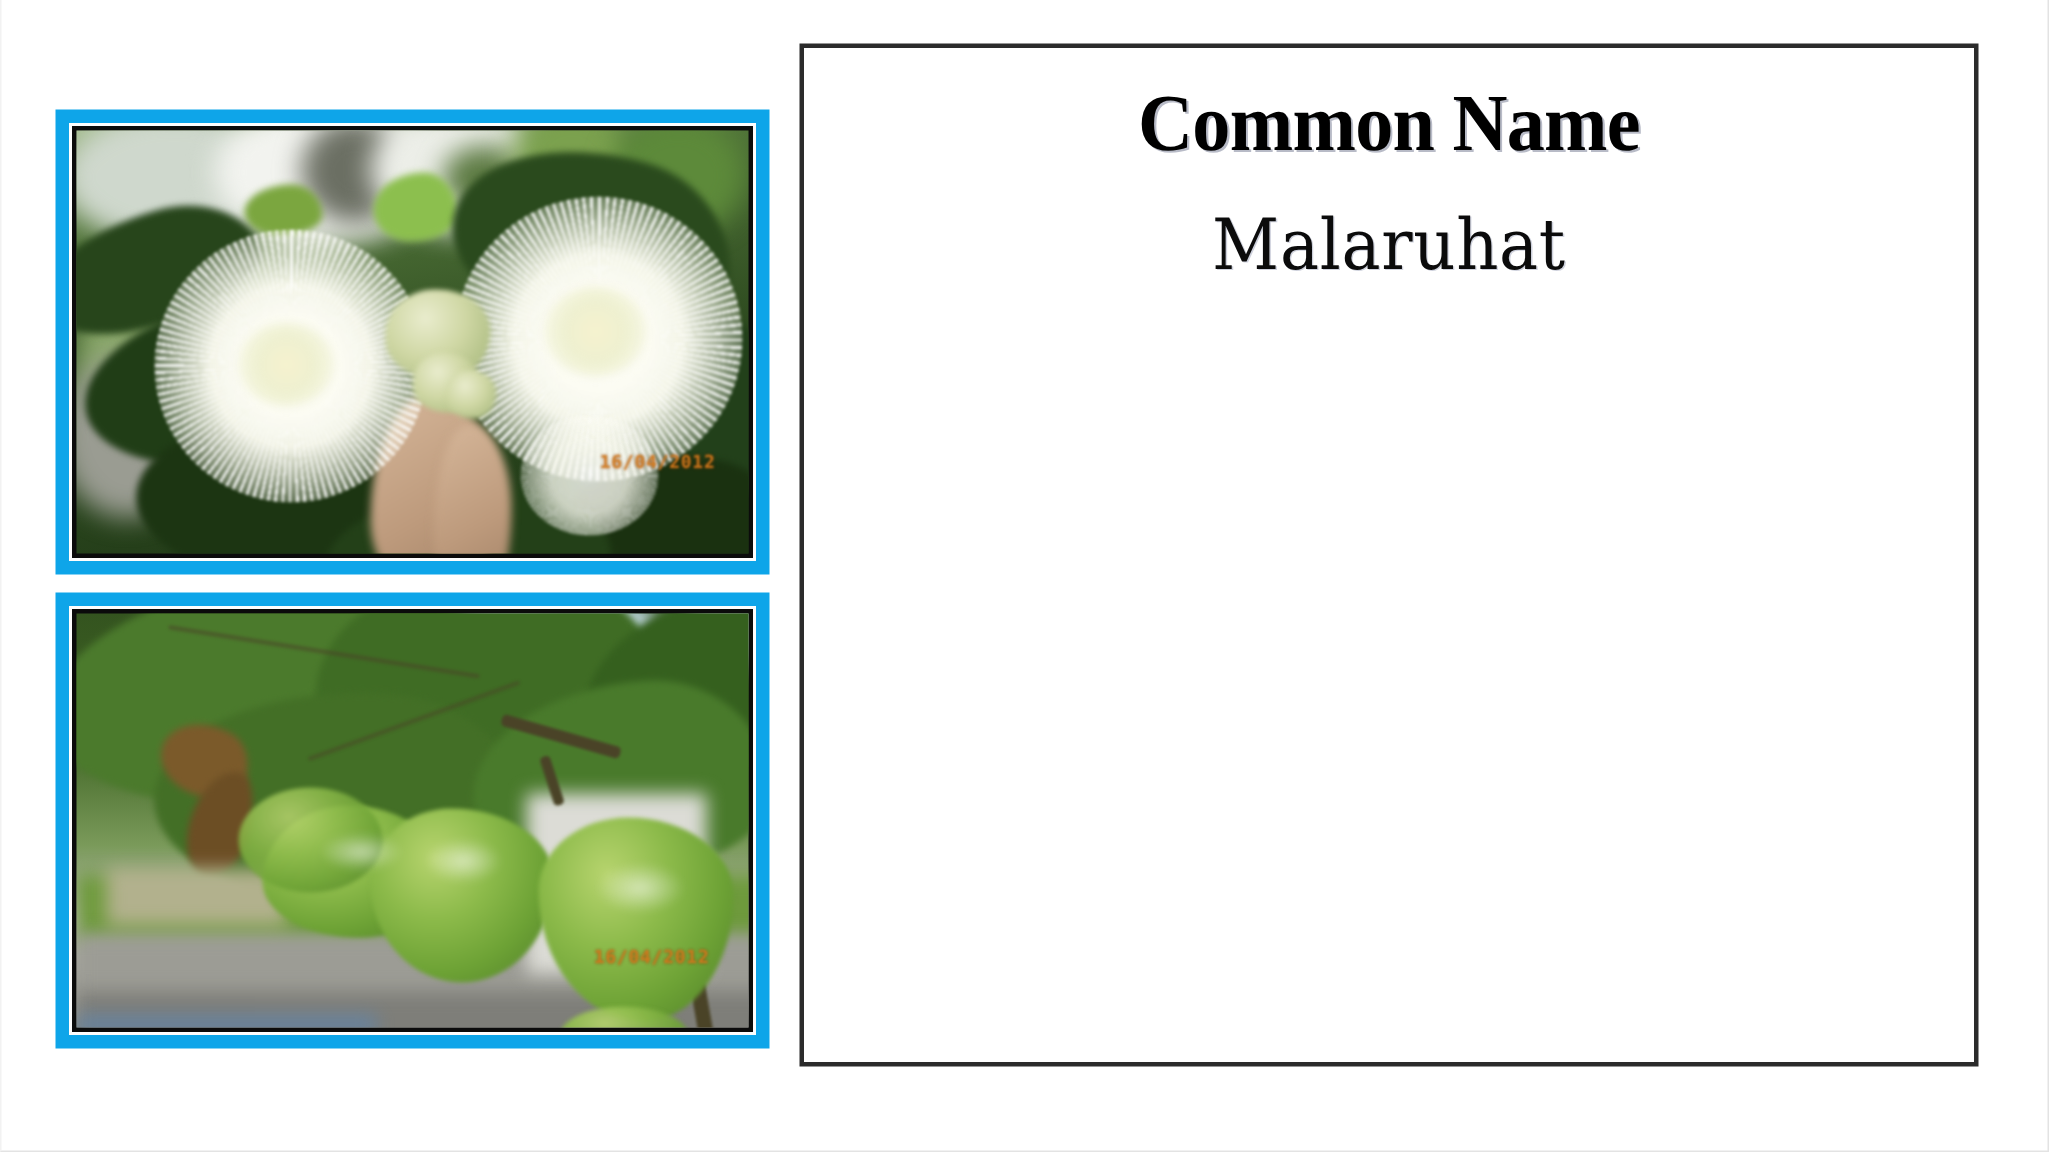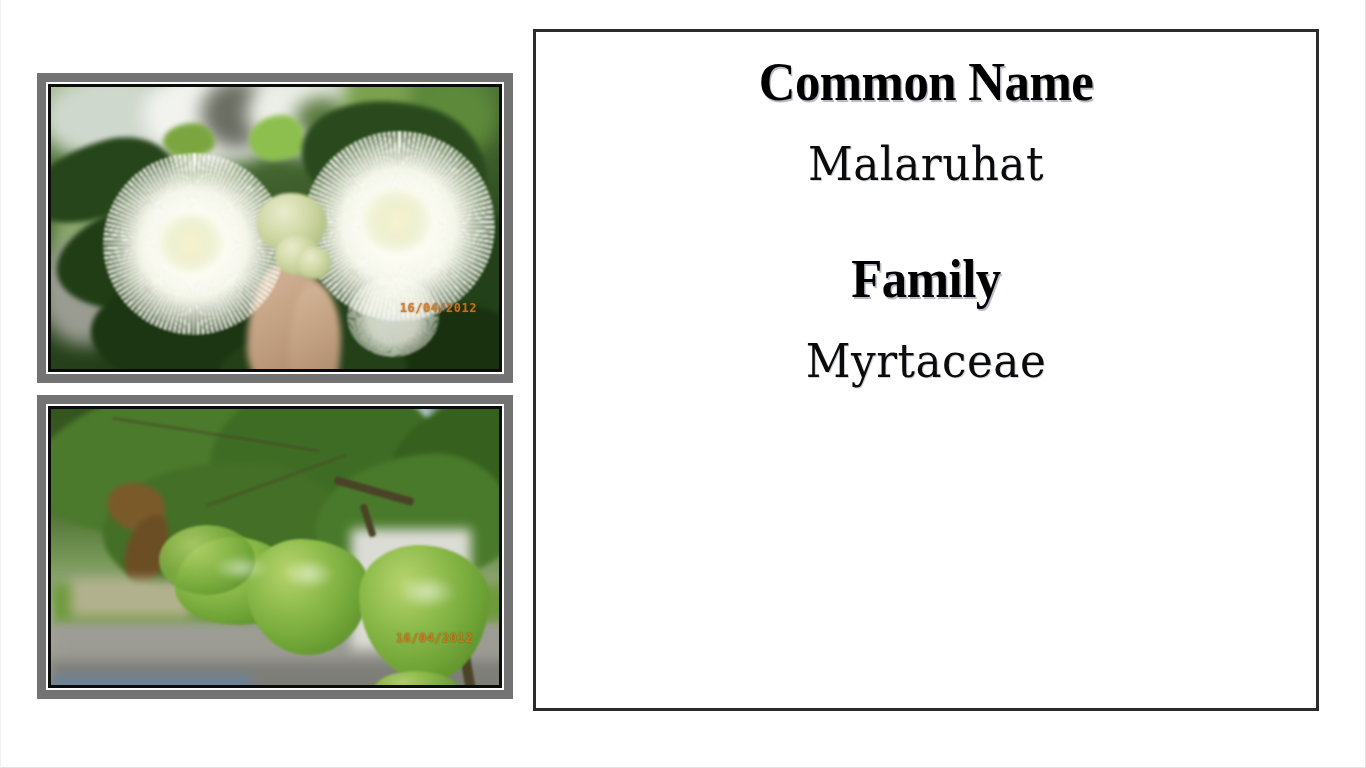--- a/index.html
+++ b/index.html
@@ -21,21 +21,21 @@
     background: #ffffff;
     box-sizing: border-box;
     border-right: 1px solid #e3e3e3;
     border-bottom: 1px solid #e3e3e3;
     border-left: 1px solid #f2f2f2;
   }
 
   
   .photo-frame {
     position: absolute;
-    background: #737373;
+    background: #0ea5e9;
     padding: 9px;
     box-sizing: border-box;
   }
   .photo-frame .mat {
     width: 100%;
     height: 100%;
     box-sizing: border-box;
     border: 2px solid #fdfdfd;
     background: #0b0b0b;
     padding: 3px;
@@ -293,20 +293,15 @@
       <div class="field-label">Common Name</div>
       <div class="sp-1"></div>
       <div class="field-value">Malaruhat</div>
     </div>
 
     <div class="sp-2"></div>
 
 
     <div class="sp-3"></div>
 
-    <div class="field">
-      <div class="field-label">Family</div>
-      <div class="sp-5"></div>
-      <div class="field-value">Myrtaceae</div>
-    </div>
 
   </div>
 </div>
 
 </body></html>

